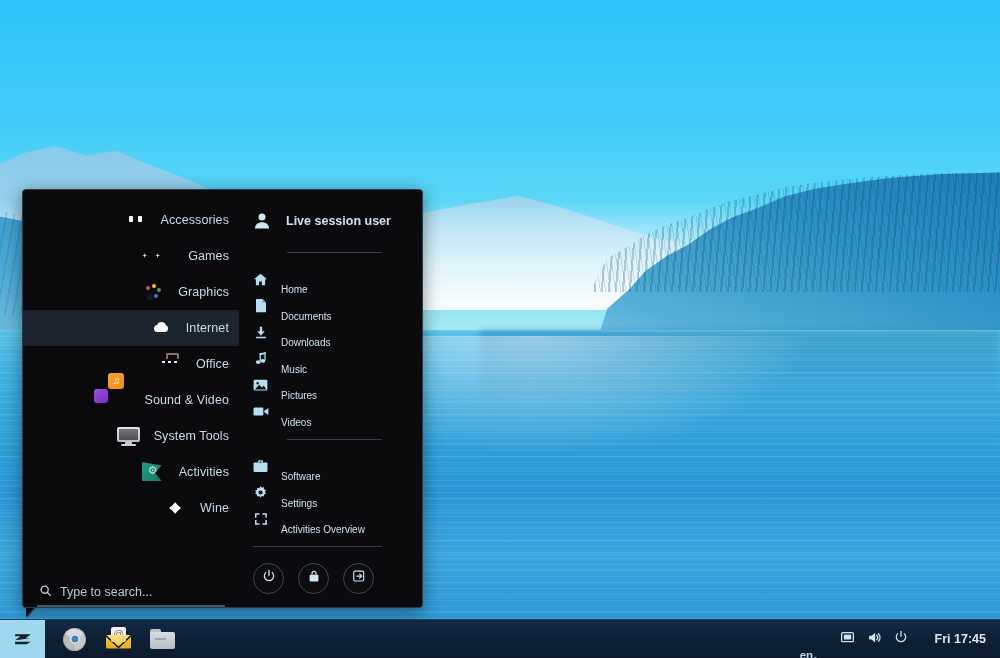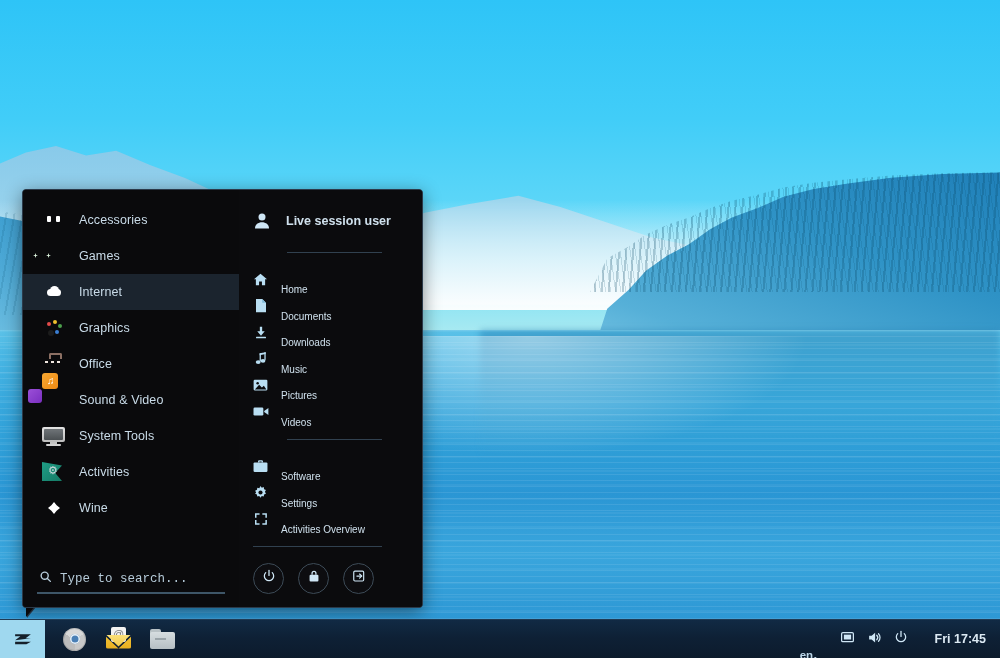--- a/index.html
+++ b/index.html
@@ -166,38 +166,38 @@
   }
   #category-list { flex: 1; }
 
   .cat-item {
     display: flex;
     align-items: center;
     gap: 13px;
     height: 36px;
     padding: 0 10px 0 19px;
     cursor: default;
+    justify-content: flex-end;
   }
   .cat-item.selected { background: #1b242e; }
   .cat-label {
     color: #c9dbe8;
     font-size: 12.5px;
     letter-spacing: .1px;
     white-space: nowrap;
   }
   .cat-icon {
     width: 24px; height: 24px;
     flex: 0 0 24px;
     position: relative;
   }
 
   
   #search-wrap {
-    padding: 0 14px 13px 14px;
-    font-family: Liberation Mono, monospace;
+    padding: 0 14px 0 14px;
   }
   #search-box {
     display: flex;
     align-items: center;
     gap: 8px;
     height: 26px;
     border-bottom: 2px solid #3e5668;
     padding: 0 2px 2px 2px;
   }
   #search-placeholder {
@@ -558,32 +558,32 @@
           <span class="cat-label">Accessories</span>
         </div>
 
         <div class="cat-item">
           <span class="cat-icon">
             <span class="ico-games"></span>
           </span>
           <span class="cat-label">Games</span>
         </div>
 
+        <div class="cat-item">
+          <span class="cat-icon">
+            <span class="ico-graphics"><i></i><i></i><i></i><i></i><i></i></span>
+          </span>
+          <span class="cat-label">Graphics</span>
+        </div>
+
         <div class="cat-item selected">
           <span class="cat-icon">
             <span class="ico-internet"></span>
           </span>
           <span class="cat-label">Internet</span>
-        </div>
-
-        <div class="cat-item">
-          <span class="cat-icon">
-            <span class="ico-graphics"><i></i><i></i><i></i><i></i><i></i></span>
-          </span>
-          <span class="cat-label">Graphics</span>
         </div>
 
         <div class="cat-item">
           <span class="cat-icon">
             <span class="ico-office"></span>
           </span>
           <span class="cat-label">Office</span>
         </div>
 
         <div class="cat-item">

